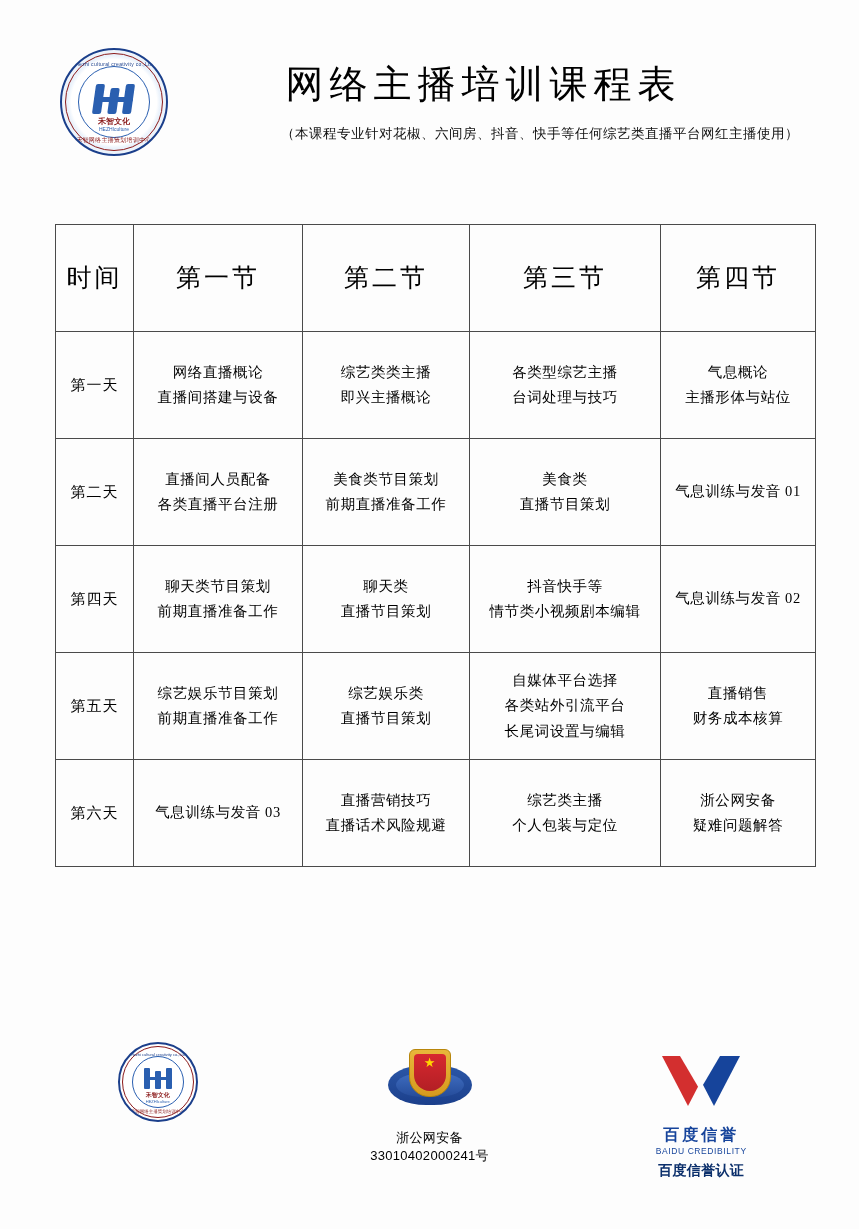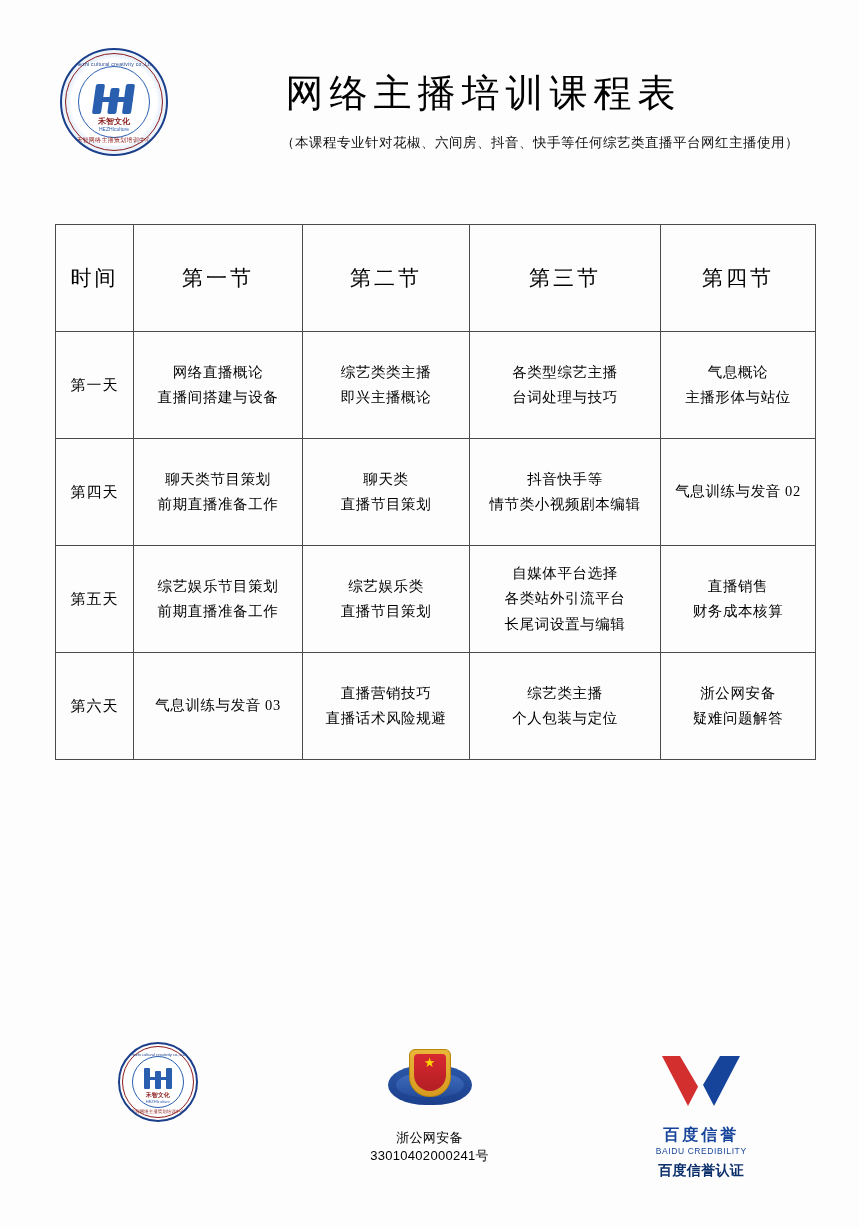--- a/index.html
+++ b/index.html
@@ -108,21 +108,21 @@
   .title-block {
     flex: 1 1 auto;
     text-align: center;
     padding-top: 6px;
     padding-right: 20px;
   }
   .doc-title {
     font-size: 38px;
     letter-spacing: 6px;
     font-weight: normal;
-    margin: 16px;
+    margin: 7px;
     line-height: 1.25;
     font-family: "Liberation Serif", "DejaVu Serif", serif;
   }
   .doc-subtitle {
     margin-top: 16px;
     font-size: 13.5px;
     letter-spacing: .5px;
     color: #111;
     text-align: right;
   }
@@ -140,21 +140,21 @@
   table.schedule td, table.schedule th {
     border: 1px solid #4a4a4a;
     text-align: center;
     vertical-align: middle;
     font-weight: normal;
     padding: 6px 4px;
     line-height: 1.75;
   }
   table.schedule thead th {
     height: 94px;
-    font-size: 21px;
+    font-size: 25px;
     letter-spacing: 3px;
   }
   table.schedule tbody td {
     height: 94px;
     font-size: 14.5px;
     letter-spacing: .6px;
   }
   table.schedule tbody td.daycell {
     font-size: 15px;
     letter-spacing: 1px;
@@ -351,20 +351,38 @@
           <td>
             <span class="cellline">各类型综艺主播</span>
             <span class="cellline">台词处理与技巧</span>
           </td>
           <td>
             <span class="cellline">气息概论</span>
             <span class="cellline">主播形体与站位</span>
           </td>
         </tr>
 
+        <tr>
+          <td class="daycell">第二天</td>
+          <td>
+            <span class="cellline">直播间人员配备</span>
+            <span class="cellline">各类直播平台注册</span>
+          </td>
+          <td>
+            <span class="cellline">美食类节目策划</span>
+            <span class="cellline">前期直播准备工作</span>
+          </td>
+          <td>
+            <span class="cellline">美食类</span>
+            <span class="cellline">直播节目策划</span>
+          </td>
+          <td>
+            <span class="cellline">气息训练与发音 01</span>
+          </td>
+        </tr>
 
 
         <tr>
           <td class="daycell">第四天</td>
           <td>
             <span class="cellline">聊天类节目策划</span>
             <span class="cellline">前期直播准备工作</span>
           </td>
           <td>
             <span class="cellline">聊天类</span>

